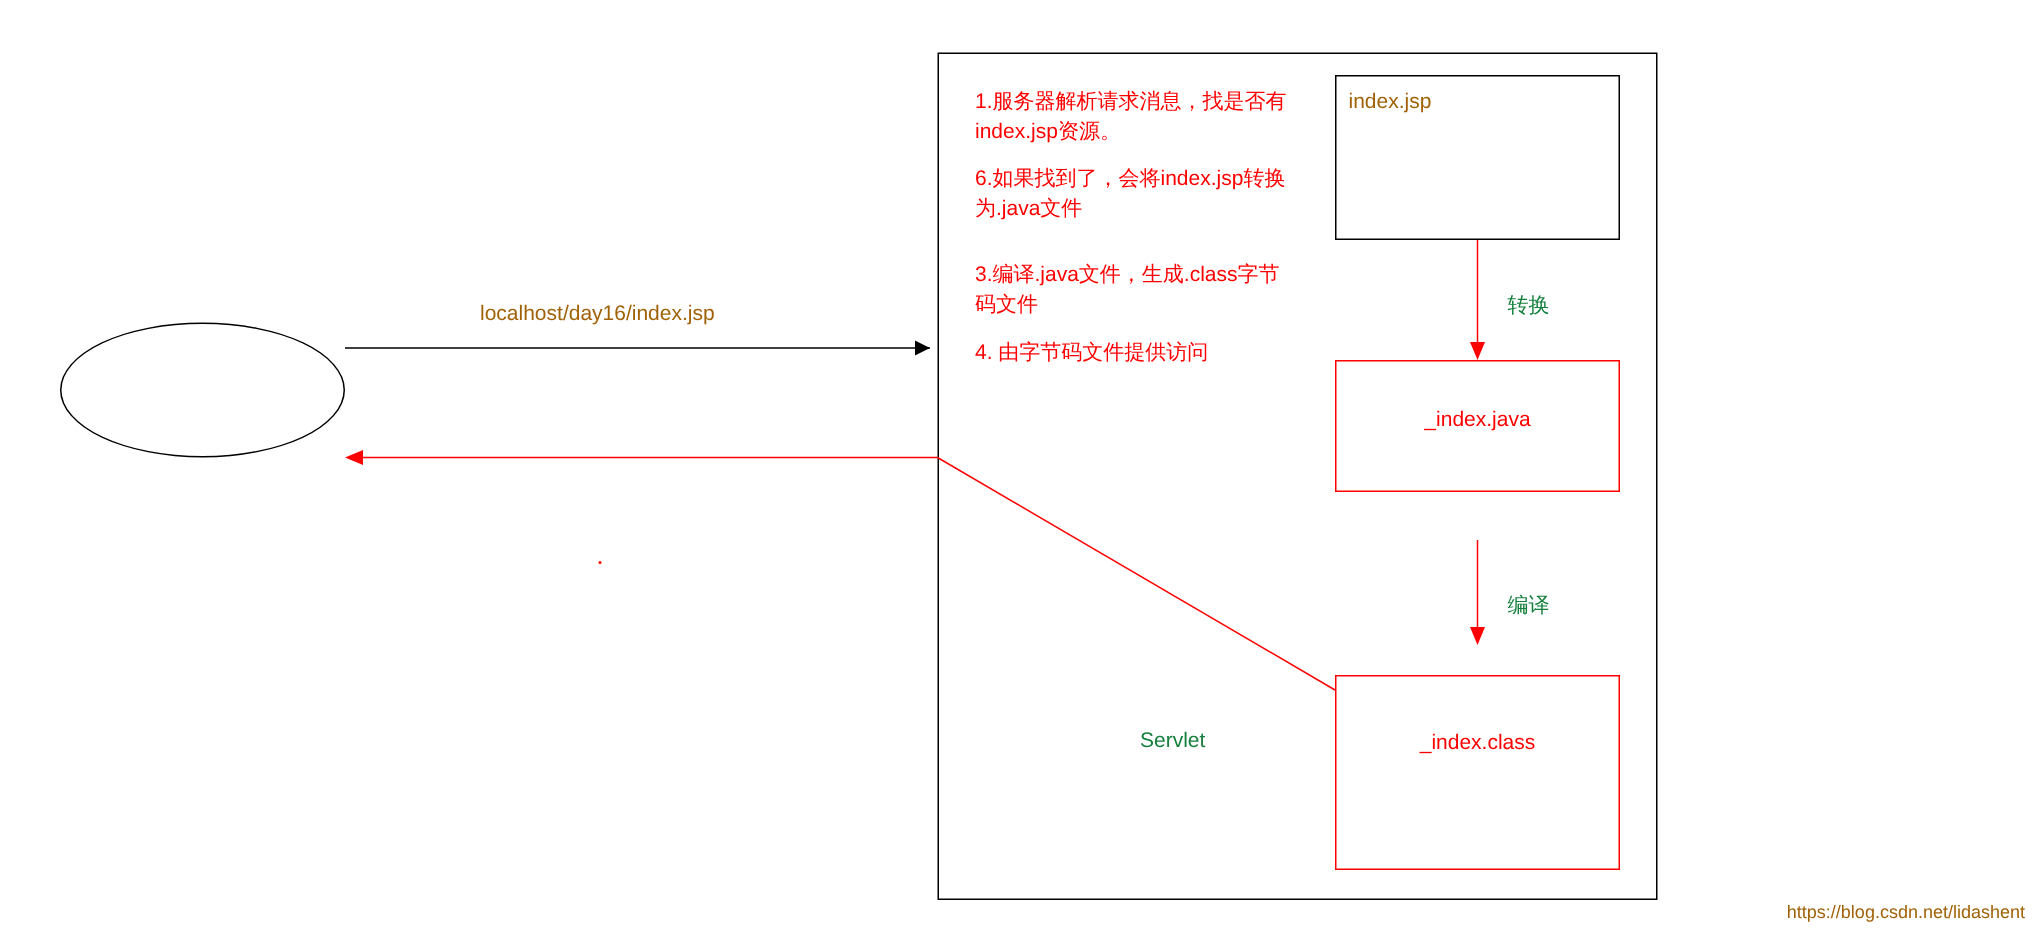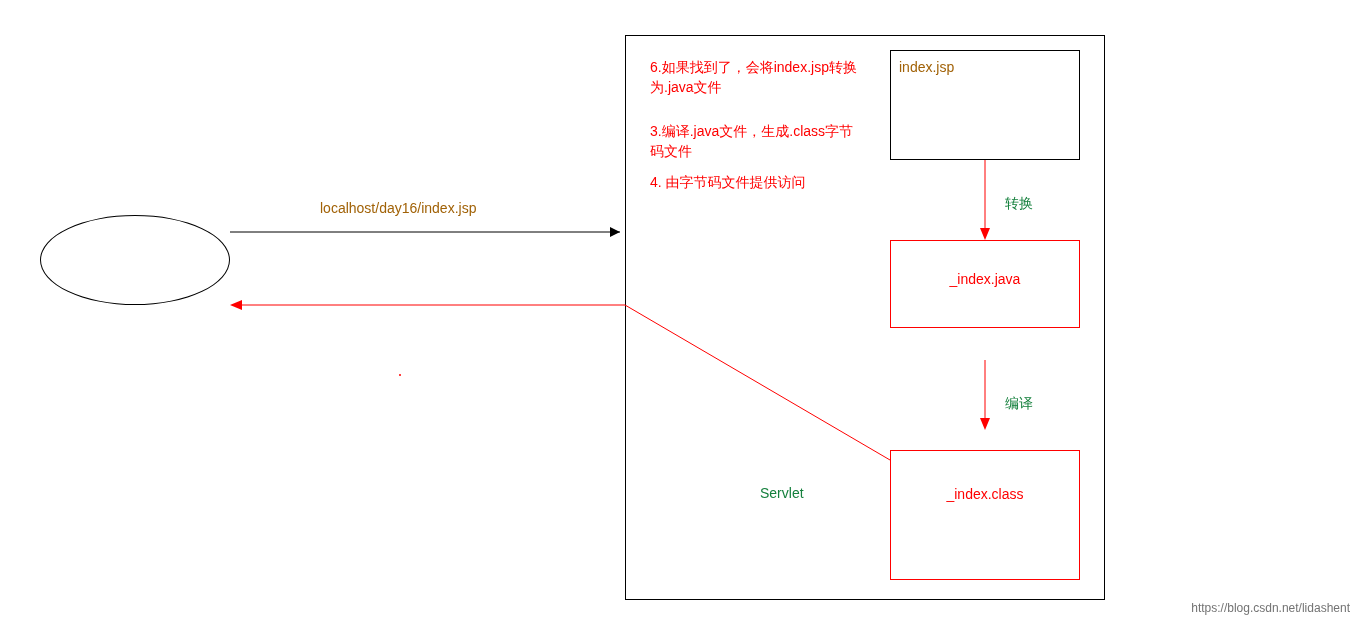--- a/index.html
+++ b/index.html
@@ -37,39 +37,40 @@
     }
     .steps div {
       margin-bottom: 12px;
       line-height: 1.4;
     }
     .watermark {
       position: absolute;
       right: 10px;
       bottom: 5px;
       font-size: 12px;
-      color: #737373;
+      color: #a16207;
     }
     svg {
       position: absolute;
       top: 0;
       left: 0;
       pointer-events: none;
     }
   </style>
 </head>
 <body>
 
 <div class="ellipse" style="left:40px; top:215px; width:190px; height:90px;"></div>
 
 <div class="box-black" style="left:625px; top:35px; width:480px; height:565px;"></div>
 
 <div class="label text-black" style="left:320px; top:200px;">localhost/day16/index.jsp</div>
 
 <div class="steps text-red" style="left:650px; top:58px;">
+  <div>1.服务器解析请求消息，找是否有index.jsp资源。</div>
   <div>6.如果找到了，会将index.jsp转换为.java文件</div>
   <div style="margin-top:25px;">3.编译.java文件，生成.class字节码文件</div>
   <div>4. 由字节码文件提供访问</div>
 </div>
 
 <div class="box-black" style="left:890px; top:50px; width:190px; height:110px; padding:8px;">
   <span class="text-black">index.jsp</span>
 </div>
 
 <div class="box-red" style="left:890px; top:240px; width:190px; height:88px; padding:30px 8px; text-align:center;">

